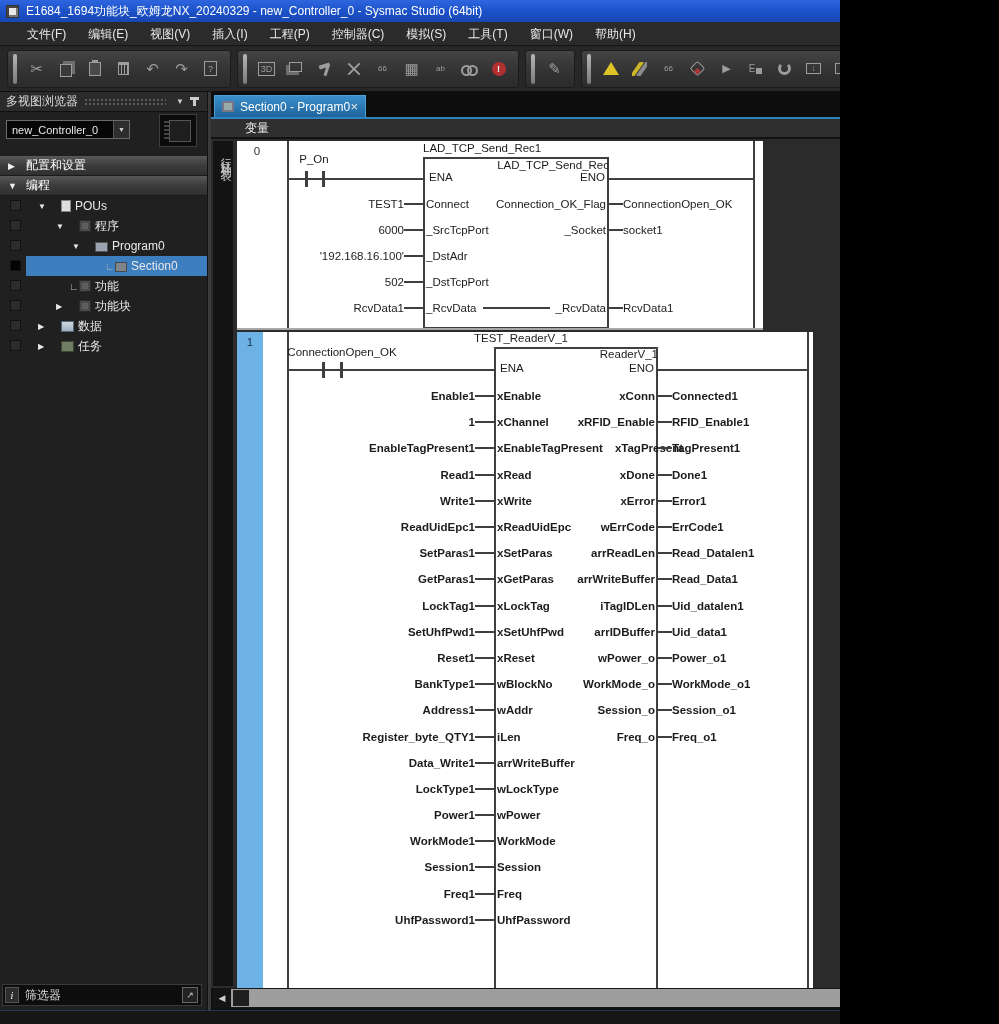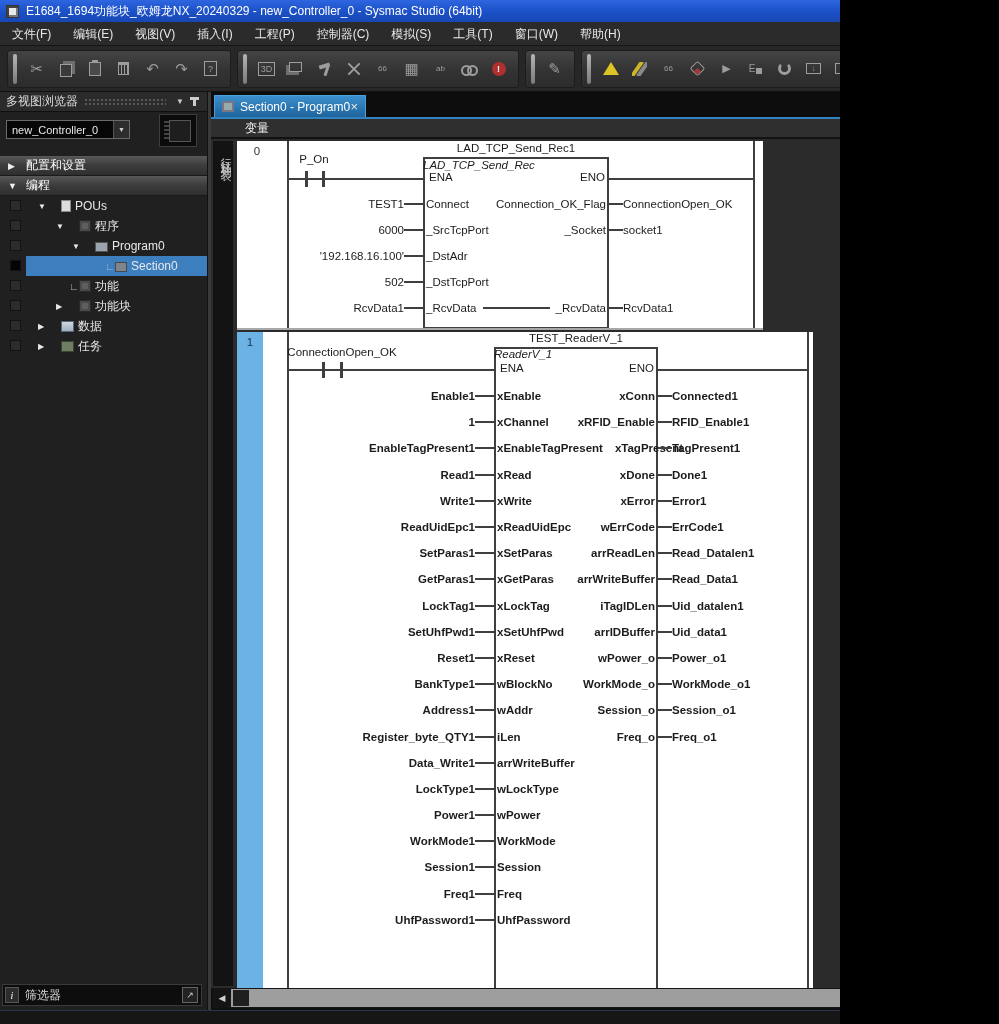--- a/index.html
+++ b/index.html
@@ -9,21 +9,21 @@
 
   
   .titlebar { position:absolute; left:0; top:0; width:999px; height:22px;
     background:linear-gradient(180deg,#2e66e0 0%,#1b50c6 55%,#1747b4 100%);
     display:flex; align-items:center; padding:0 6px; color:#fff; font-size:12px; }
   .app-icon { width:13px; height:13px; background:#e9e9e9; border:1px solid #333; margin-right:7px;
     box-shadow:inset 2px 2px 0 #444, inset -2px -2px 0 #777; }
 
   
   .menubar { position:absolute; left:0; top:22px; width:999px; height:24px; background:#2b2b2b;
-    border-bottom:1px solid #151515; display:flex; align-items:center; padding-left:1px; }
+    border-bottom:1px solid #151515; display:flex; align-items:center; padding-left:16px; }
   .menu-item { color:#e8e8e8; font-size:12px; padding:0 11px; height:24px; line-height:24px; }
 
   
   .toolbar { position:absolute; left:0; top:46px; width:999px; height:46px; background:#272727;
     display:flex; align-items:center; padding-left:4px; border-bottom:1px solid #111; }
   .tb-group { display:flex; align-items:center; height:38px; margin:0 3px; padding:0 5px;
     background:linear-gradient(#444 0%,#333 55%,#2c2c2c 100%); border:1px solid #1c1c1c; border-radius:3px; }
   .tb-grip { width:4px; height:30px; margin-right:5px; border-radius:2px;
     background:linear-gradient(180deg,#b5b5b5,#7a7a7a); }
   .tb-btn { width:29px; height:30px; display:flex; align-items:center; justify-content:center; }
@@ -134,24 +134,24 @@
   .rung1 .w-in { left:52px; top:37px; width:205px; } .rung1 .w-out { left:421px; top:37px; width:149px; }
   .cbar { position:absolute; width:3px; height:16px; background:#3f3f3f; top:30px; }
   .rung0 .cb1 { left:68px; } .rung0 .cb2 { left:85px; }
   .rung1 .cb1 { left:85px; } .rung1 .cb2 { left:103px; }
   .clabel { position:absolute; text-align:center; }
   .rung0 .clabel { left:44px; top:12px; width:66px; }
   .rung1 .clabel { left:15px; top:14px; width:180px; }
   .fb-box { position:absolute; border:2px solid #3f3f3f; }
   .rung0 .fb-box { left:186px; top:16px; width:186px; height:172px; }
   .rung1 .fb-box { left:257px; top:15px; width:164px; height:700px; }
-  .fb-title { position:absolute; text-align:center; }
+  .fb-title { position:absolute; text-align:left; }
   .rung0 .fb-title { left:186px; top:1px; width:186px; }
   .rung1 .fb-title { left:237px; top:0px; width:204px; }
-  .fb-type { position:absolute; text-align:left;font-style:italic; }
+  .fb-type { position:absolute; text-align:right; }
   .rung0 .fb-type { left:186px; top:18px; width:186px; }
   .rung1 .fb-type { left:257px; top:16px; width:164px; }
   .fb-ena { position:absolute; top:30px; }
   .rung0 .fb-ena { left:192px; } .rung1 .fb-ena { left:263px; }
   .fb-eno { position:absolute; top:30px; text-align:right; }
   .rung0 .fb-eno { left:336px; width:32px; } .rung1 .fb-eno { left:385px; width:32px; }
   .fb-rows { position:absolute; left:0; right:0; display:flex; flex-direction:column; }
   .rung0 .fb-rows { top:50px; } .rung1 .fb-rows { top:51px;font-weight:bold; }
   .fb-row { display:flex; align-items:center; }
   .rung0 .fb-row { height:26px; } .rung1 .fb-row { height:26.2px; }

